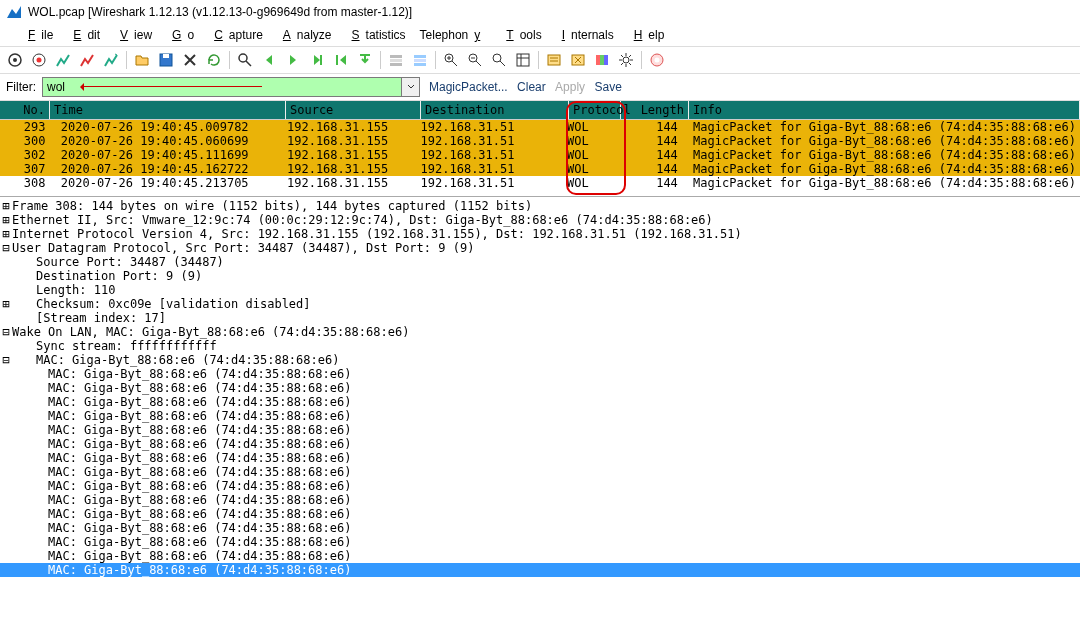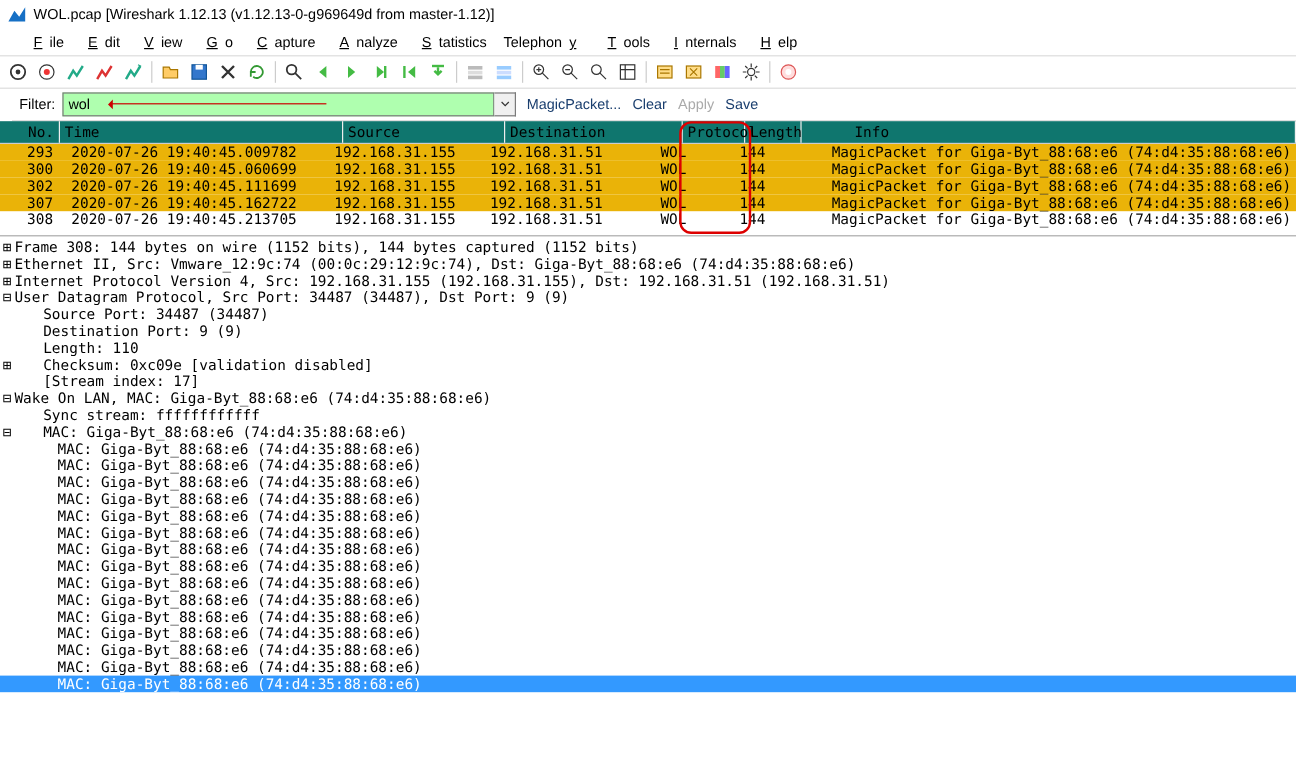--- a/index.html
+++ b/index.html
@@ -5,42 +5,42 @@
 * { margin: 0; padding: 0; box-sizing: border-box; }
 body { font-family: "Segoe UI", Tahoma, sans-serif; font-size: 12px; background: #fff; color: #000; width: 1080px; overflow: hidden; }
 .titlebar { display: flex; align-items: center; padding: 4px 6px; font-size: 12px; }
 .titlebar svg { margin-right: 6px; }
 .menubar { display: flex; gap: 2px; padding: 2px 16px; border-bottom: 1px solid #ddd; }
 .menubar span { padding: 2px 6px; cursor: default; }
 .menubar .ul { text-decoration: underline; }
 .toolbar { display: flex; align-items: center; padding: 2px 4px; gap: 2px; border-bottom: 1px solid #ddd; }
 .tb-btn { width: 22px; height: 22px; display: flex; align-items: center; justify-content: center; border: 1px solid transparent; }
 .tb-sep { width: 1px; height: 18px; background: #ccc; margin: 0 2px; }
-.filterbar { display: flex; align-items: center; padding: 3px 6px; gap: 6px; border-bottom: 1px solid #ddd; margin-left: 10px; }
+.filterbar { display: flex; align-items: center; padding: 3px 6px; gap: 6px; border-bottom: 1px solid #ddd; }
 .filterbar label { font-size: 12px; }
 .filter-input-wrap { position: relative; display: flex; align-items: center; }
 .filter-input { width: 360px; height: 20px; background: #afffaf; border: 1px solid #7a7a7a; padding: 0 4px; font-size: 12px; font-family: inherit; }
 .filter-dd { width: 18px; height: 20px; border: 1px solid #7a7a7a; border-left: none; background: #f0f0f0; display:flex; align-items:center; justify-content:center; }
 .filter-links span { color: #1a3e6e; padding: 0 3px; cursor: pointer; }
 .filter-links .disabled { color: #aaa; }
 .filter-arrow { position: absolute; left: 40px; top: 9px; width: 180px; height: 1px; background: #cc0000; }
 .filter-arrow::before { content:""; position:absolute; left:-6px; top:-3px; border: 4px solid transparent; border-right-color:#cc0000; }
 .pkt-list { font-family: Consolas, monospace; font-size: 12px; }
 .pkt-head { display: flex; border-bottom: 1px solid #ccc; background: #0f766e; }
 .pkt-head div { padding: 2px 4px; border-right: 1px solid #eee; }
 .pkt-row { display: flex; }
 .pkt-row div { padding: 0 4px; white-space: pre; }
 .pkt-row.sel { background: #eab308; }
 .col-no { width: 50px; text-align: right; }
 .col-time { width: 236px; }
 .col-src { width: 135px; }
 .col-dst { width: 148px; }
 .col-proto { width: 52px; }
-.col-len { width: 47px; text-align: right; }
-.col-info { flex: 1; margin-left: 40px; }
+.col-len { width: 68px; text-align: right; }
+.col-info { flex: 1; }
 .proto-box { position: absolute; border: 2px solid #d00; border-radius: 10px; pointer-events: none; }
 .details { font-family: Consolas, monospace; font-size: 12px; border-top: 1px solid #aaa; margin-top: 6px; padding: 2px 0 0 0; white-space: pre; line-height: 14px; }
 .drow { display:flex; align-items:center; }
 .drow.selected { background: #3399ff; color: #fff; }
 .exp { width: 12px; display:inline-flex; justify-content:center; }
 .ind1 { padding-left: 24px; }
 .ind2 { padding-left: 36px; }
 .pkt-wrap { position: relative; }
 </style>
 </head>

